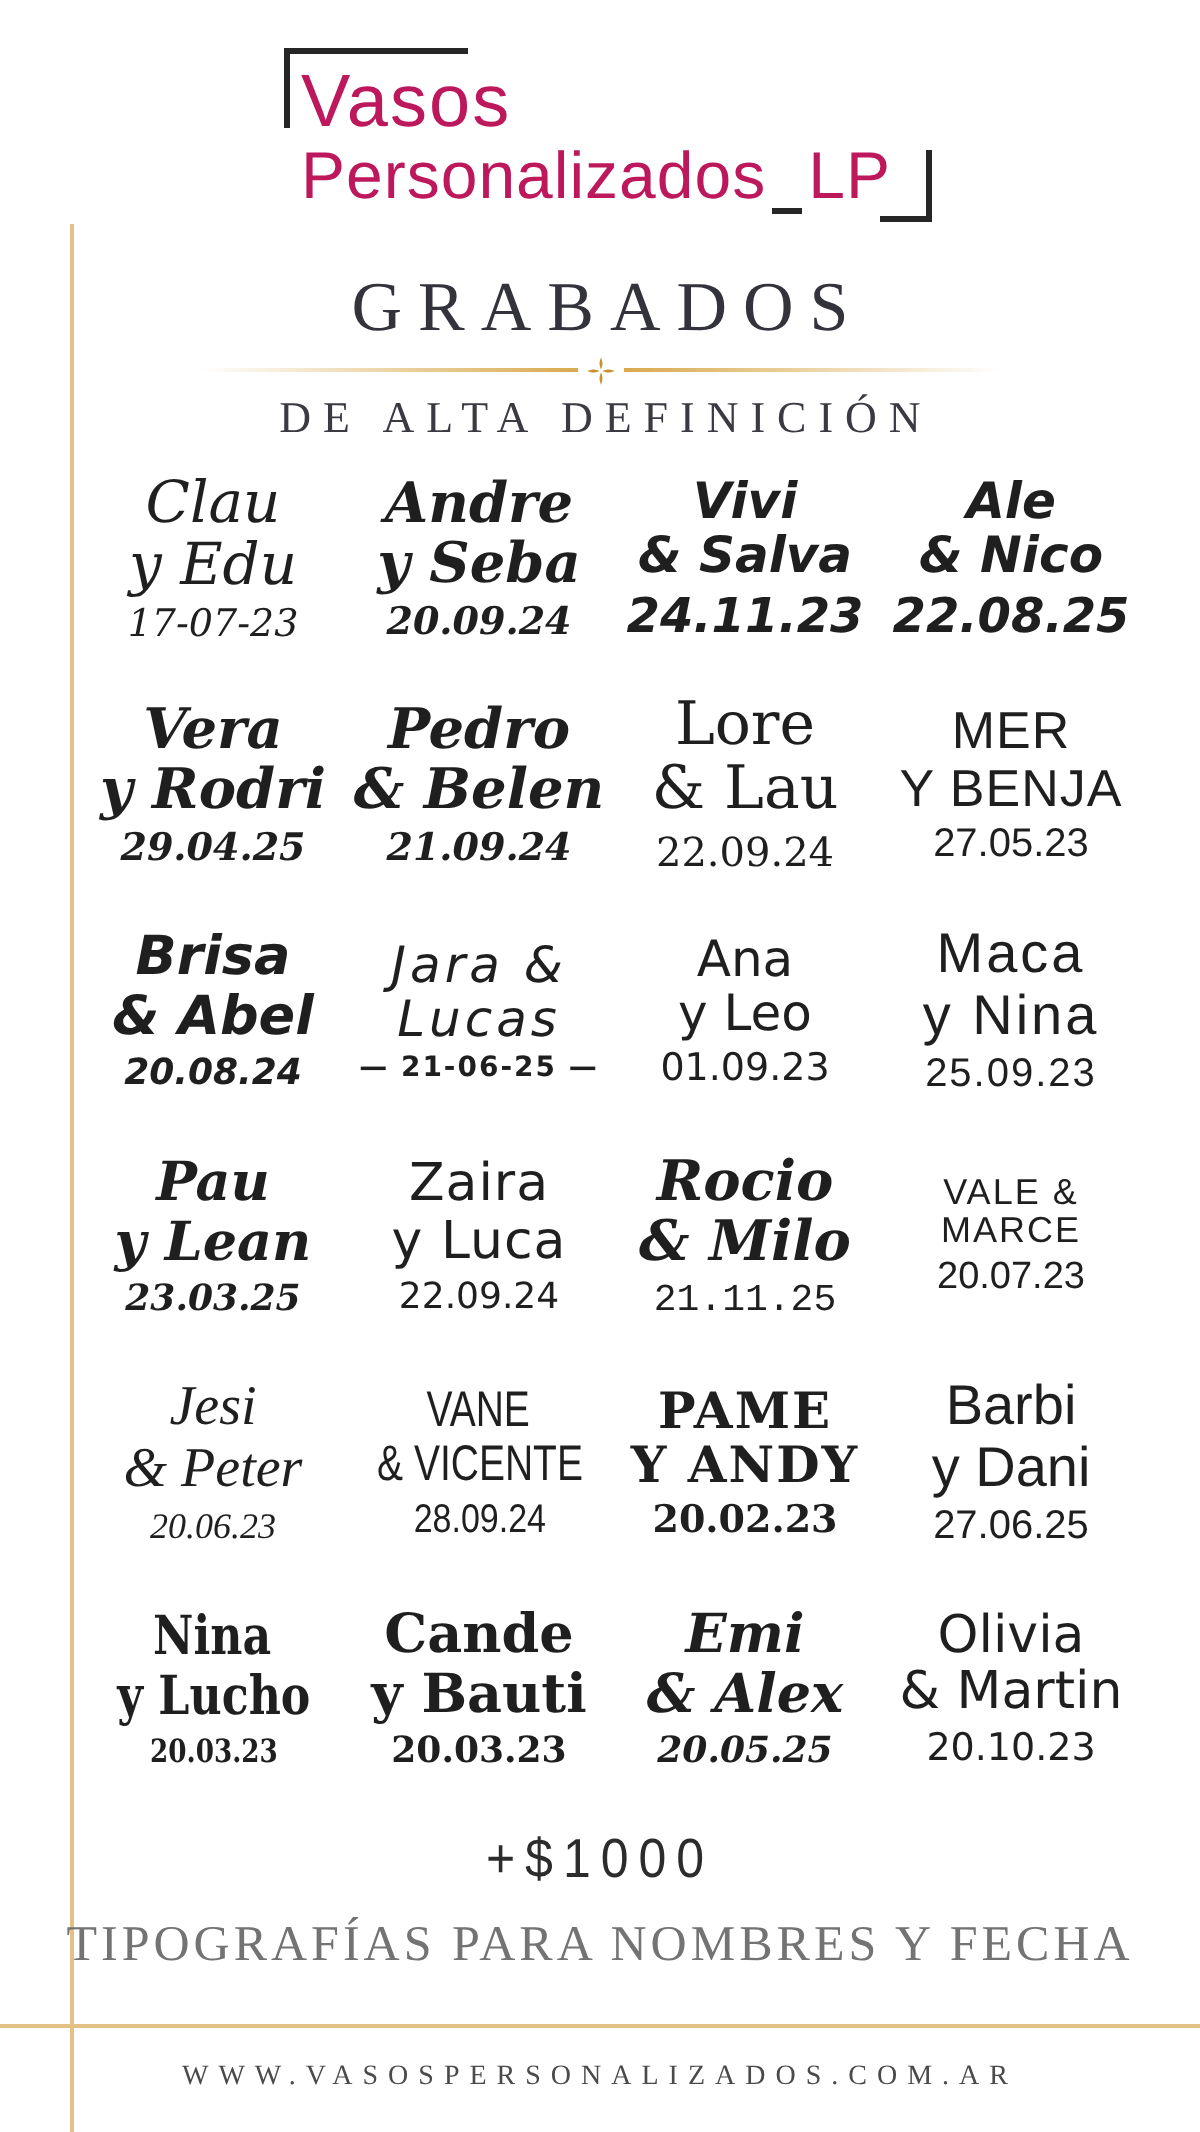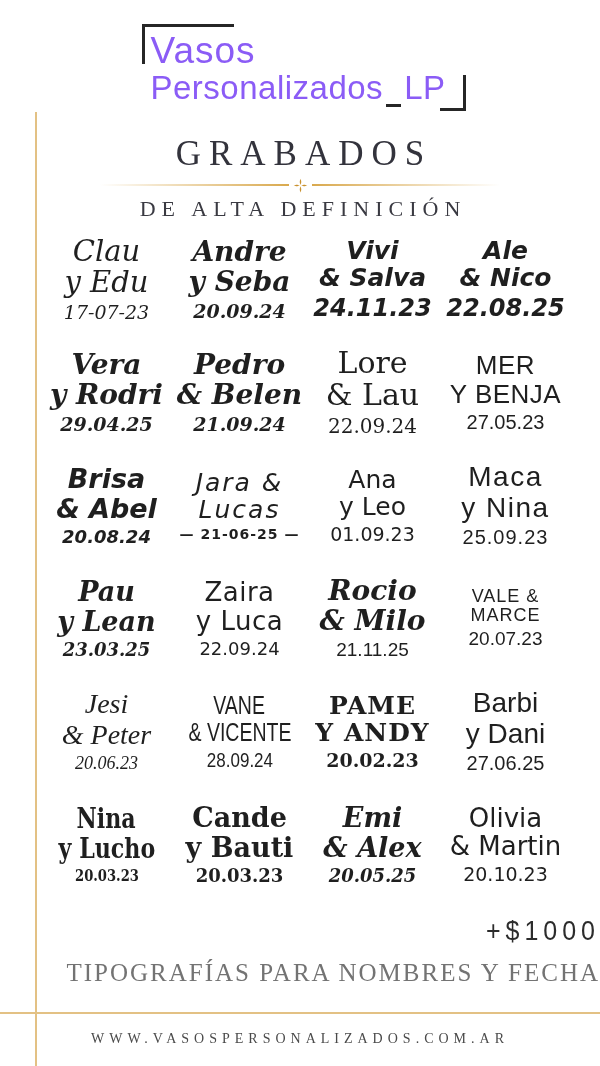--- a/index.html
+++ b/index.html
@@ -6,21 +6,21 @@
   html,body { background:#ffffff; }
   body { font-family:"Liberation Sans", sans-serif; }
   .page { position:relative; width:600px; height:1066px; background:#fff; overflow:hidden; }
 
   
   .gold-vline { position:absolute; left:35px; top:112px; bottom:0; width:2px; background:#e3c184; }
   .gold-hline-footer { position:absolute; left:0; right:0; top:1012px; height:2px; background:#e3c184; }
 
   
   .logo-wrap { position:absolute; top:26px; left:0; width:100%; display:flex; justify-content:center; }
-  .logo { position:relative; color:#8b5cf6; text-align:left; padding:6px 14px 4px 10px; }
+  .logo { position:relative; color:#be185d; text-align:left; padding:6px 14px 4px 10px; }
   .logo-line1 { font-size:37px; line-height:1.0; letter-spacing:1px; font-weight:400; }
   .logo-line2 { font-size:33px; line-height:1.15; letter-spacing:0.5px; font-weight:400; display:flex; align-items:flex-end; }
   .logo-underscore { display:inline-block; width:15px; border-bottom:3px solid #262626; height:30px; margin:0 3px; }
   .br-tl { position:absolute; top:-2px; left:2px; width:92px; height:40px; border-top:3px solid #262626; border-left:3px solid #262626; }
   .br-br { position:absolute; bottom:0px; right:-6px; width:26px; height:36px; border-bottom:3px solid #262626; border-right:3px solid #262626; }
 
   
   .header { position:absolute; top:134px; left:0; width:100%; text-align:center; color:#33333c; }
   .title { font-family:"Liberation Serif", serif; font-size:35px; font-weight:400; letter-spacing:8px; text-indent:8px; }
   .divider { width:400px; margin:2px auto 0 auto; display:flex; align-items:center; justify-content:center; height:18px; }
@@ -67,21 +67,21 @@
   .st-geo .name { font-size:28px; letter-spacing:1.5px; } .st-geo .date { font-size:20px; letter-spacing:1px; }
 
   .st-bolditscript { font-family:"DejaVu Serif",serif; font-style:italic; font-weight:700; }
   .st-bolditscript .name { font-size:27px; } .st-bolditscript .date { font-size:18px; }
 
   .st-quirky { font-family:"DejaVu Sans",sans-serif; }
   .st-quirky .name { font-size:26px; letter-spacing:0.5px; } .st-quirky .date { font-size:18px; }
 
   .st-curly { font-family:"DejaVu Serif",serif; font-style:italic; font-weight:700; }
   .st-curly .name { font-size:28px; }
-  .st-curly .date { font-family:Liberation Sans, sans-serif; font-style:normal; font-weight:400; font-size:19px; }
+  .st-curly .date { font-family:Liberation Mono, monospace; font-style:normal; font-weight:400; font-size:19px; }
 
   .st-capslight { font-family:"Liberation Sans",sans-serif; }
   .st-capslight .name { font-size:18px; letter-spacing:1px; } .st-capslight .date { font-size:19px; }
 
   .st-flowscript { font-family:Liberation Serif, serif; font-style:italic; }
   .st-flowscript .name { font-size:28px; } .st-flowscript .date { font-size:18px; }
 
   .st-cond { font-family:"Liberation Sans",sans-serif; }
   .st-cond .name { font-size:25px; transform:scaleX(0.78); } .st-cond .date { font-size:20px; transform:scaleX(0.85); }
 
@@ -97,21 +97,21 @@
   .st-boldserif { font-family:"DejaVu Serif",serif; font-weight:700; }
   .st-boldserif .name { font-size:27px; } .st-boldserif .date { font-size:18px; }
 
   .st-boldserifit { font-family:"DejaVu Serif",serif; font-weight:700; font-style:italic; }
   .st-boldserifit .name { font-size:27px; } .st-boldserifit .date { font-size:18px;text-align:right; }
 
   .st-roundhand { font-family:"DejaVu Sans",sans-serif; }
   .st-roundhand .name { font-size:26px; } .st-roundhand .date { font-size:19px; }
 
   
-  .pricing { position:absolute; top:916px; left:0; width:100%; text-align:right; color:#2c2c2c; }
+  .pricing { position:absolute; top:916px; left:0; width:100%; text-align:center; color:#2c2c2c; }
   .surcharge { font-family:"Liberation Sans",sans-serif; font-size:25px; letter-spacing:5px; transform:scaleY(1.1); }
   .caption { font-family:"Liberation Serif",serif; font-size:25px; letter-spacing:2px; margin-top:14px; color:#737373; }
 
   
   .footer-url { position:absolute; top:1031px; left:0; width:100%; text-align:center;
                 font-family:"Liberation Serif",serif; font-size:14px; letter-spacing:5px; color:#4a4a4a; }
 </style>
 </head>
 <body>
 

